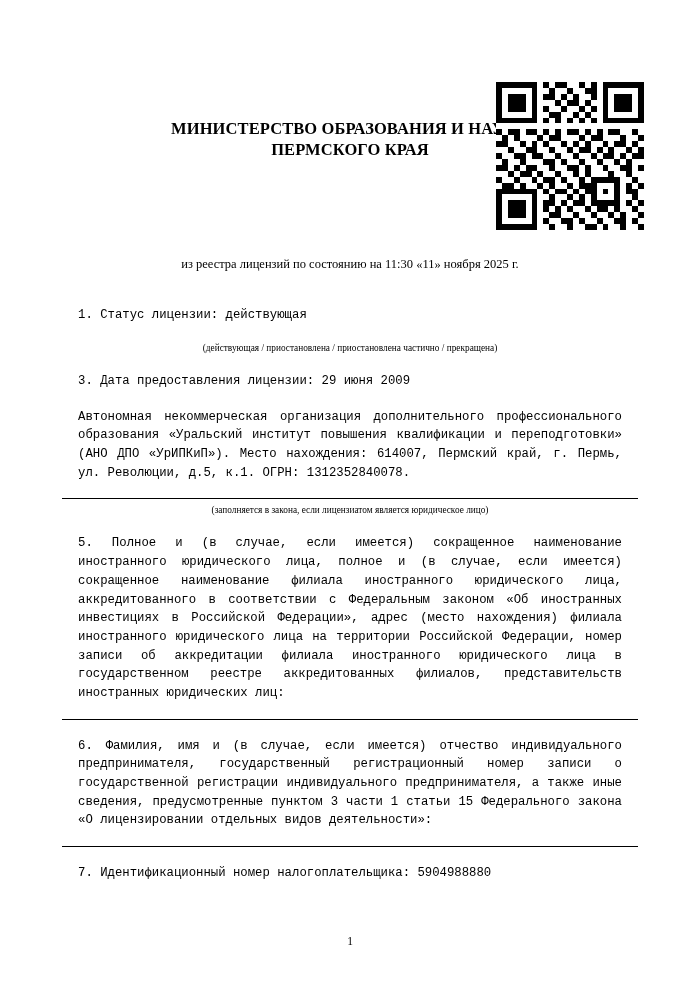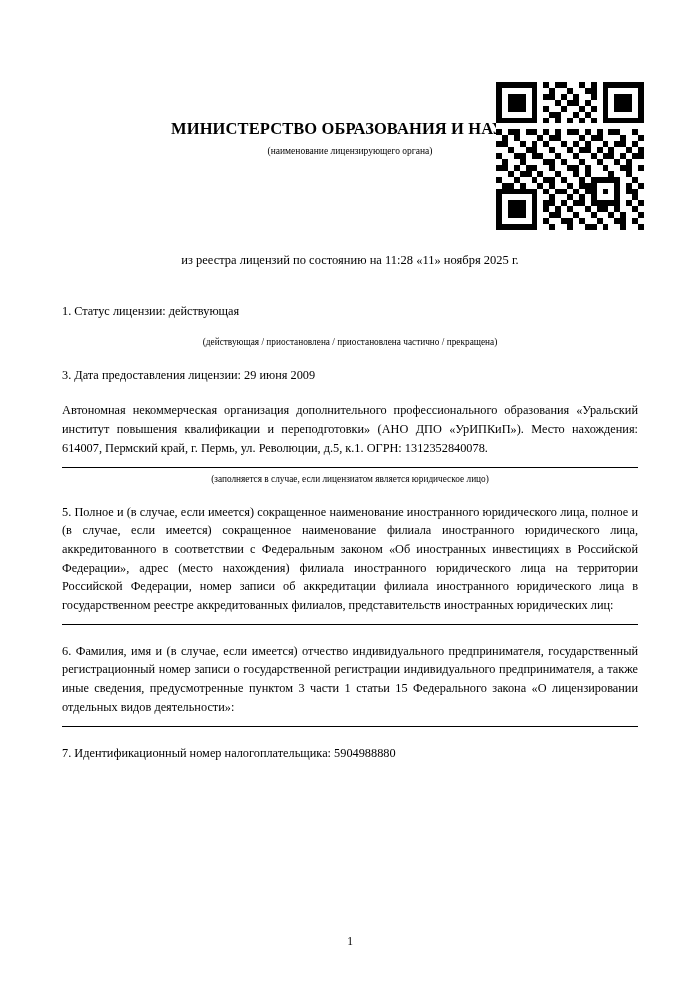--- a/index.html
+++ b/index.html
@@ -63,21 +63,21 @@
 
   
   .items { margin-top: 30px; }
   .item {
     font-size: 12.3px;
     line-height: 1.52;
     text-align: justify;
     margin-bottom: 17px;
   }
   .item.just { text-align: justify; text-justify: inter-word; }
-  .item p { margin: 0; }
+  .item p { margin: 16px; font-family: Liberation Mono, monospace; }
   .note {
     text-align: center;
     font-size: 9.3px;
     margin-top: 14px;
   }
   .note.small-indent { margin-top: 4px; }
   .rule {
     border: none;
     border-top: 1px solid #000;
     margin: 9px 0 4px 0;
@@ -299,43 +299,43 @@
         <rect x="15" y="24" width="2" height="1"></rect>
           <rect x="18" y="24" width="1" height="1"></rect>
         <rect x="21" y="24" width="1" height="1"></rect>
           <rect x="24" y="24" width="1" height="1"></rect>
       </g>
     </svg>
   </div>
 
   <div class="header">
     <div class="ministry-line">МИНИСТЕРСТВО ОБРАЗОВАНИЯ И НАУКИ</div>
-    <div class="organ-note">(наименование лицензирующего органа)</div>
+    <div class="ministry-line">ПЕРМСКОГО КРАЯ</div>
   </div>
 
   <div class="doc-title">
-    <div>из реестра лицензий по состоянию на 11:28 «11» ноября 2025 г.</div>
+    <div>из реестра лицензий по состоянию на 11:30 «11» ноября 2025 г.</div>
   </div>
 
   <div class="items">
 
     <div class="item">
       <p>1. Статус лицензии: действующая</p>
       <div class="note">(действующая / приостановлена / приостановлена частично / прекращена)</div>
     </div>
 
 
     <div class="item">
       <p>3. Дата предоставления лицензии: 29 июня 2009</p>
     </div>
 
     <div class="item just">
       <p>Автономная некоммерческая организация дополнительного профессионального образования «Уральский институт повышения квалификации и переподготовки» (АНО ДПО «УрИПКиП»). Место нахождения: 614007, Пермский край, г. Пермь, ул. Революции, д.5, к.1. ОГРН: 1312352840078.</p>
       <hr class="rule">
-      <div class="note small-indent">(заполняется в случае, если лицензиатом является юридическое лицо)</div>
+      <div class="note small-indent">(заполняется в закона, если лицензиатом является юридическое лицо)</div>
     </div>
 
     <div class="item just">
       <p>5. Полное и (в случае, если имеется) сокращенное наименование иностранного юридического лица, полное и (в случае, если имеется) сокращенное наименование филиала иностранного юридического лица, аккредитованного в соответствии с Федеральным законом «Об иностранных инвестициях в Российской Федерации», адрес (место нахождения) филиала иностранного юридического лица на территории Российской Федерации, номер записи об аккредитации филиала иностранного юридического лица в государственном реестре аккредитованных филиалов, представительств иностранных юридических лиц:</p>
       <hr class="rule">
     </div>
 
     <div class="item just">
       <p>6. Фамилия, имя и (в случае, если имеется) отчество индивидуального предпринимателя, государственный регистрационный номер записи о государственной регистрации индивидуального предпринимателя, а также иные сведения, предусмотренные пунктом 3 части 1 статьи 15 Федерального закона «О лицензировании отдельных видов деятельности»:</p>
       <hr class="rule">

